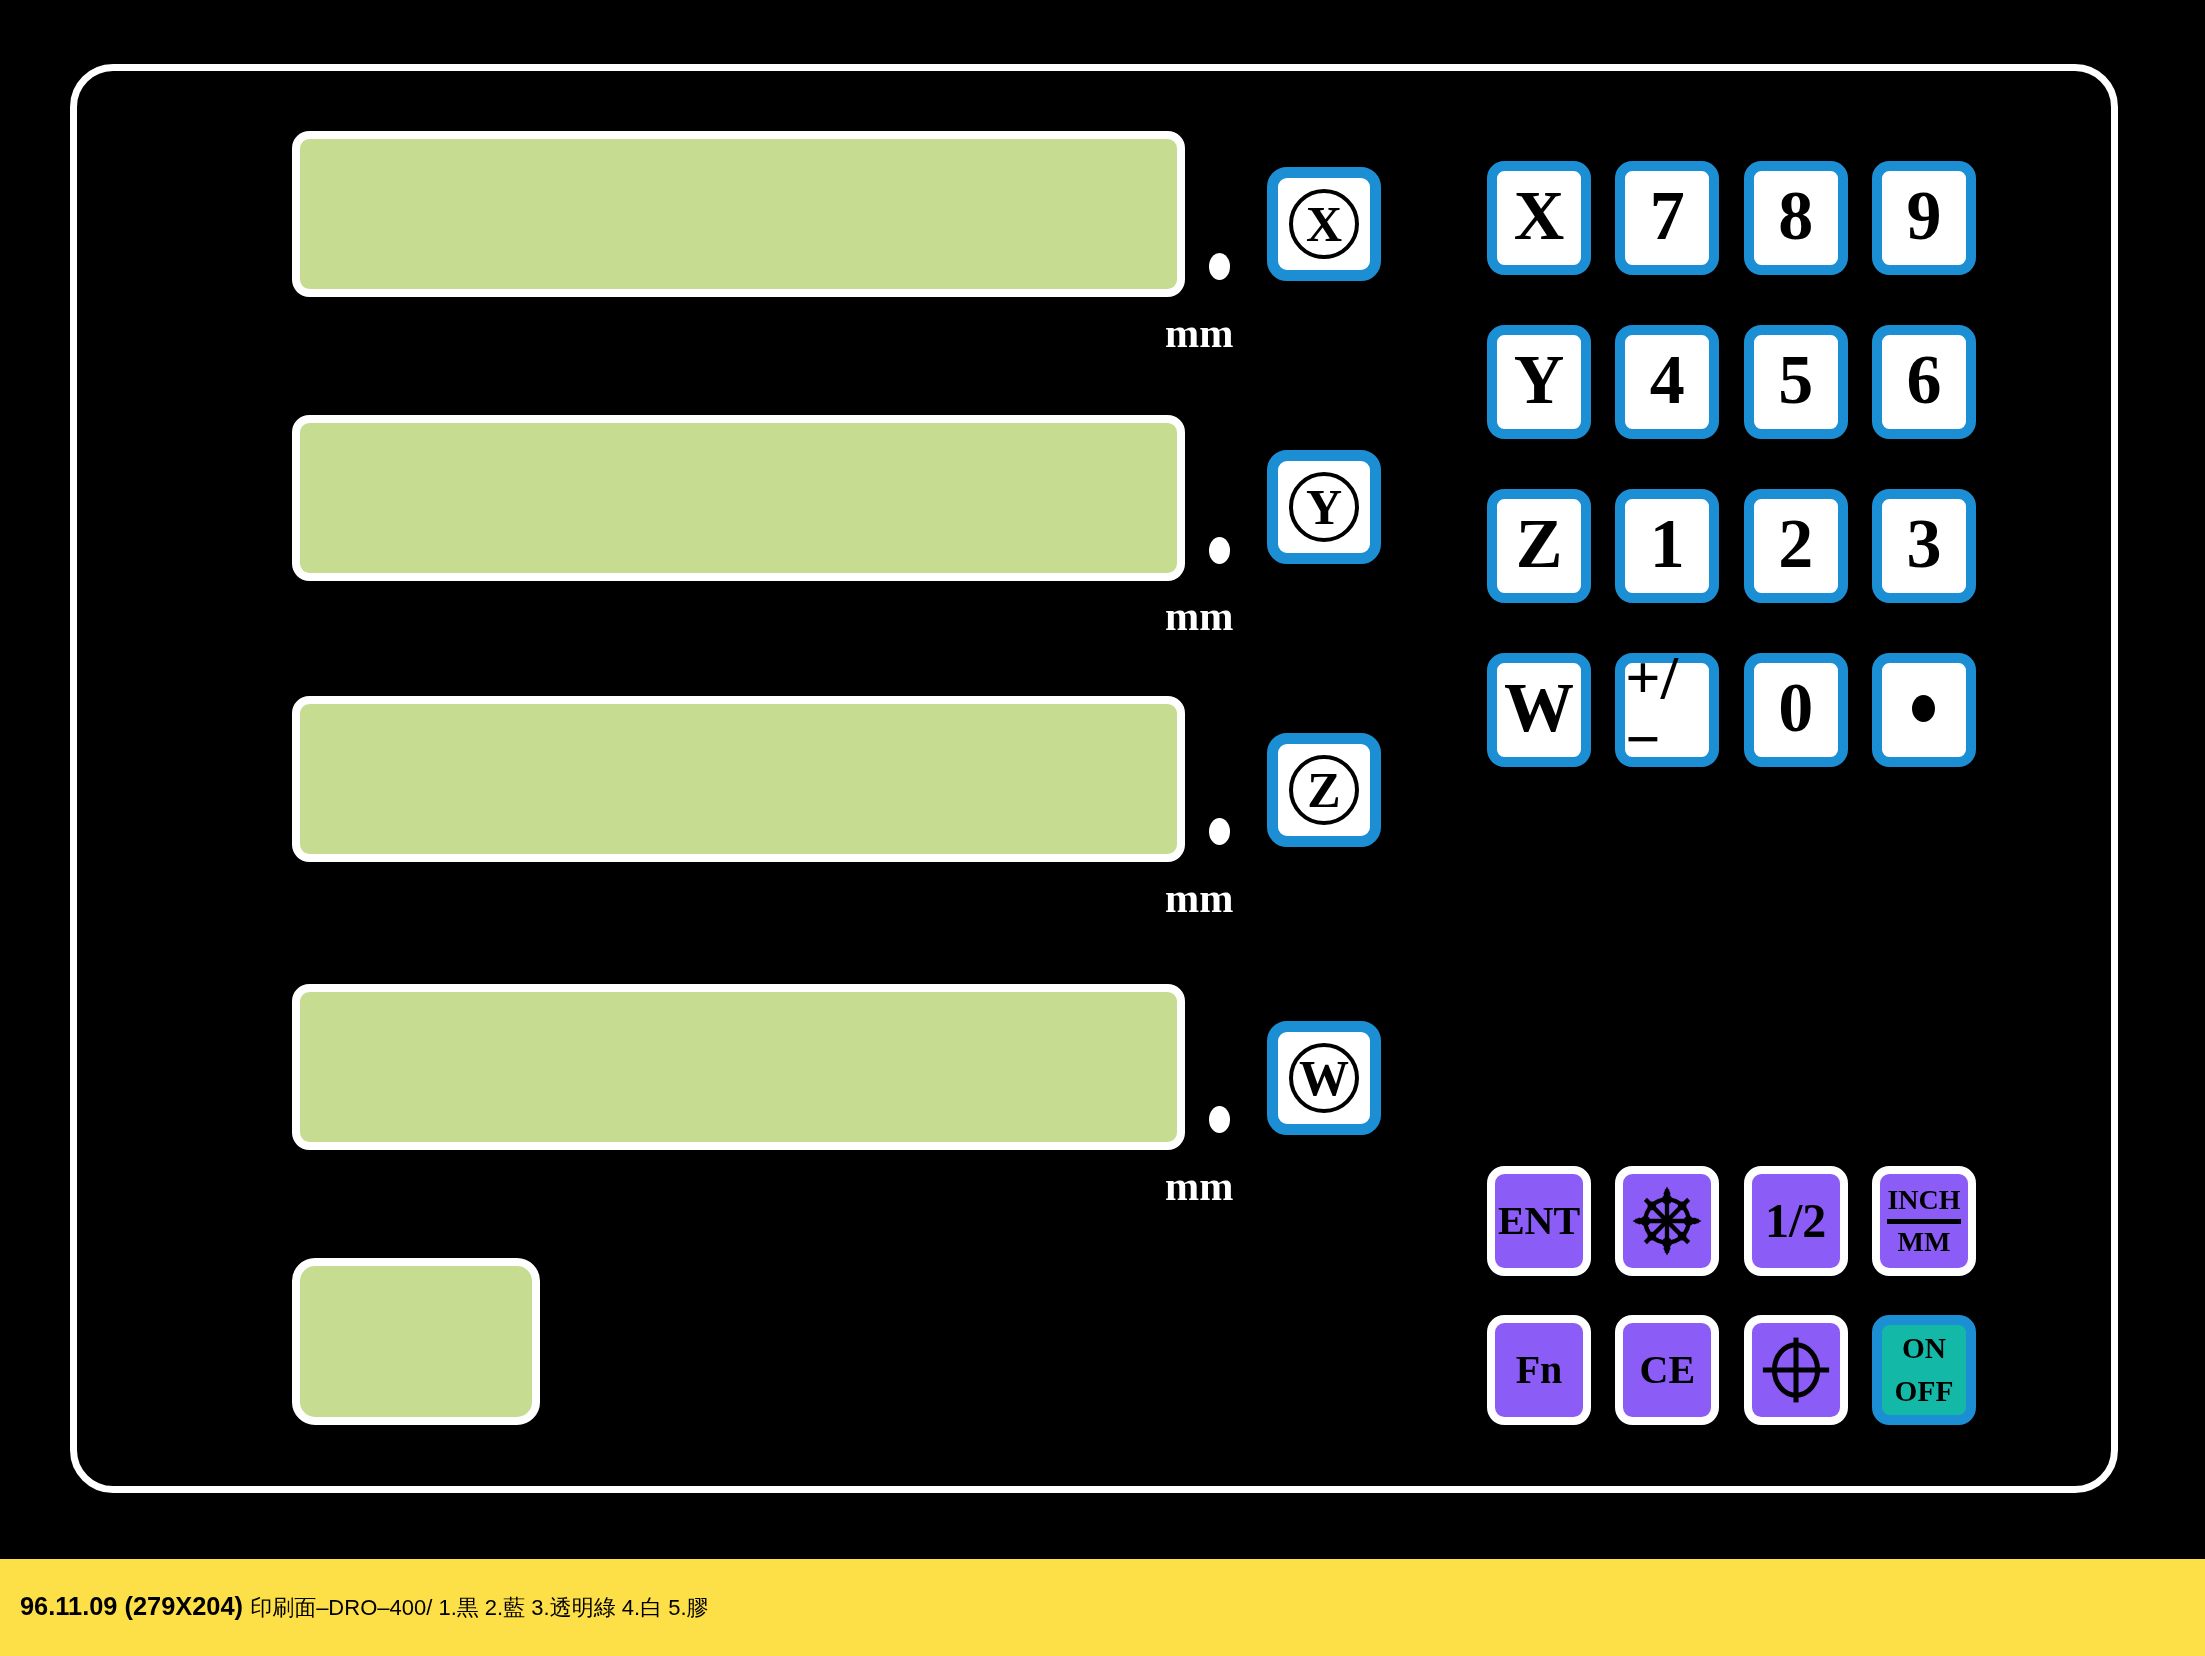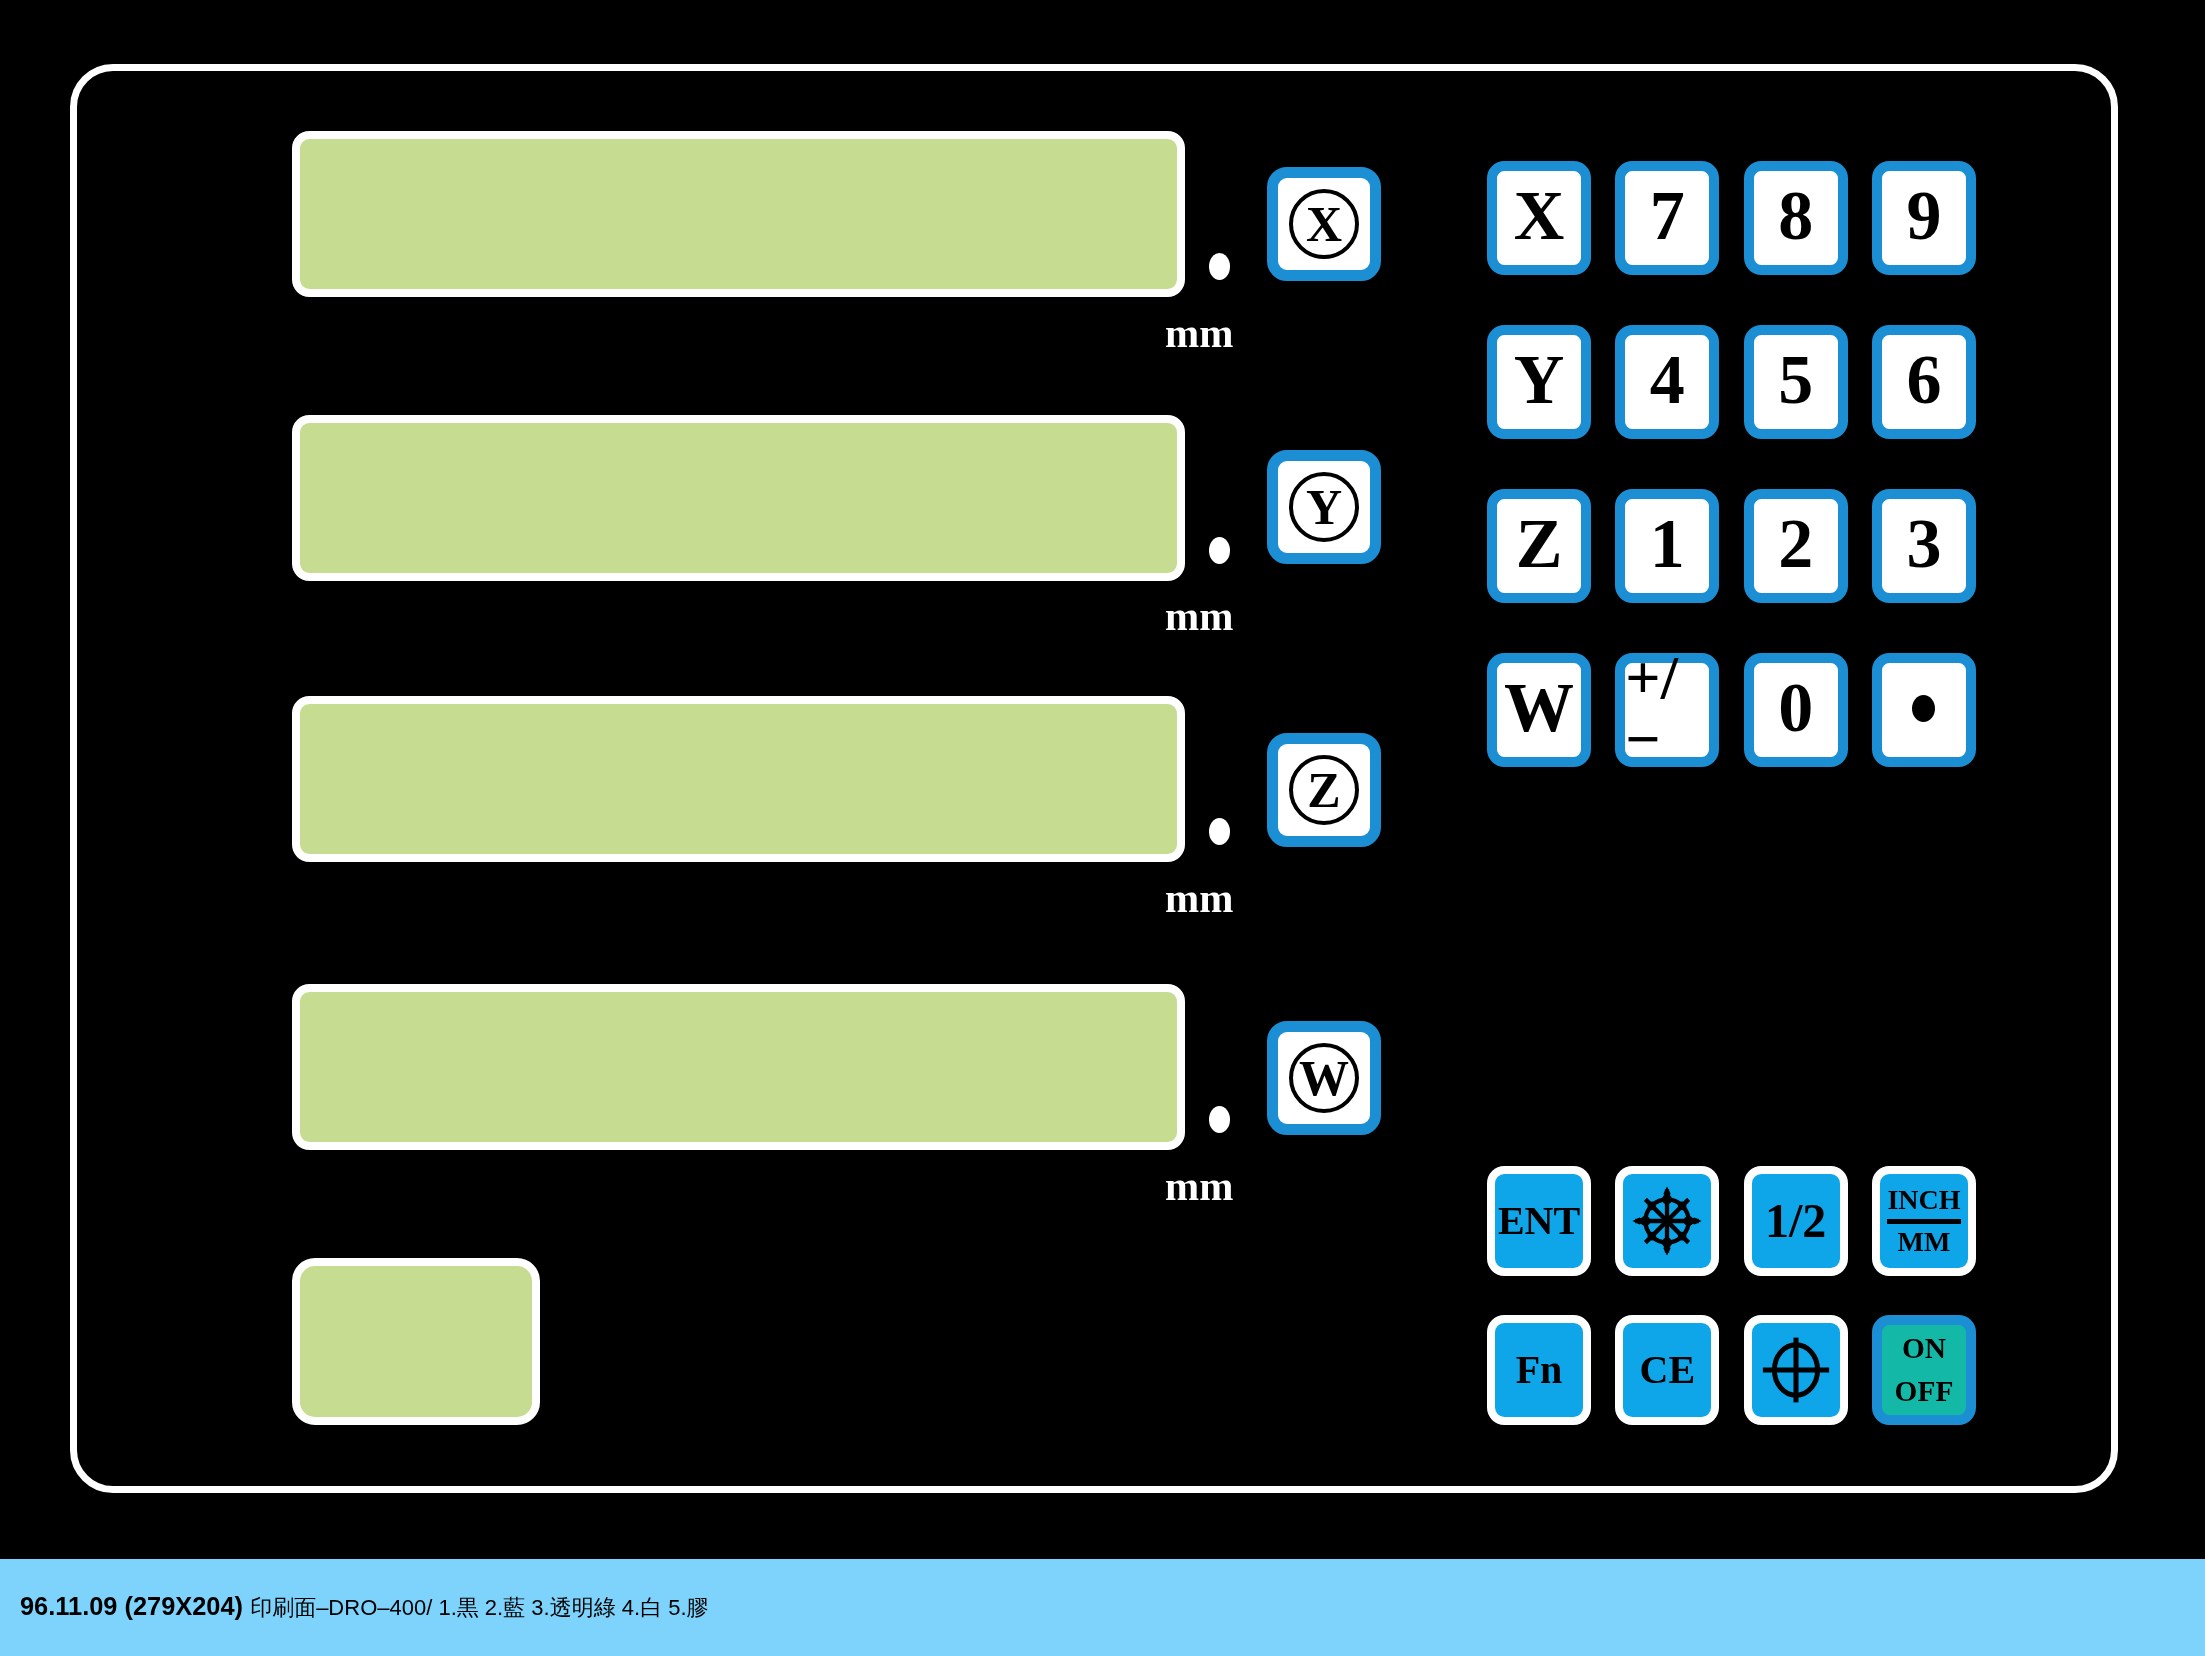--- a/index.html
+++ b/index.html
@@ -165,21 +165,21 @@
     height: 110px;
     display: flex;
     justify-content: space-between;
   }
   .fn-row.f1 { top: 0px; }
   .fn-row.f2 { top: 149px; }
 
   .fn-key {
     width: 104px;
     height: 110px;
-    background: #0ea5e9;
+    background: #8b5cf6;
     border: 8.7px solid #ffffff;
     border-radius: 17.4px;
     box-sizing: border-box;
     display: flex;
     align-items: center;
     justify-content: center;
     font-family: "Liberation Serif", "DejaVu Serif", serif;
     font-weight: bold;
     color: #000000;
     line-height: 1;
@@ -236,21 +236,21 @@
     letter-spacing: -1.3px;
   }
 
   
   #caption-bar {
     position: absolute;
     left: 0;
     top: 1559px;
     width: 2205px;
     height: 97px;
-    background: #7dd3fc;
+    background: #fde047;
     display: flex;
     align-items: center;
   }
   #caption-text {
     margin-left: 20px;
     color: #000000;
     font-family: "Liberation Sans", "DejaVu Sans", sans-serif;
     font-weight: bold;
     font-size: 25.4px;
     white-space: nowrap;

